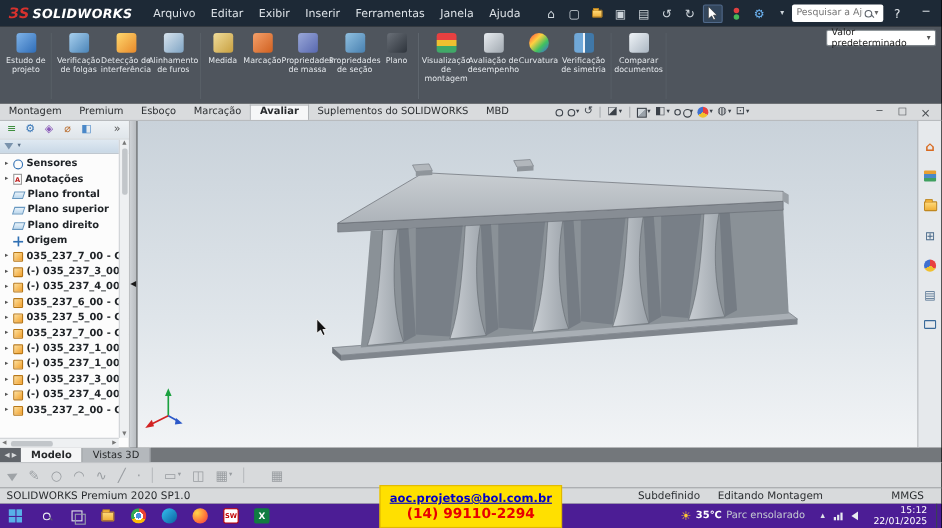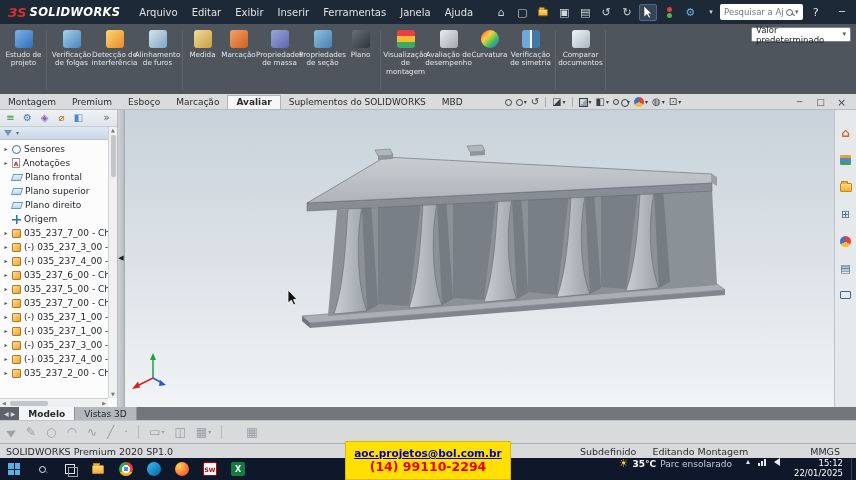--- a/index.html
+++ b/index.html
@@ -94,21 +94,21 @@
 
   
   .main { flex:0 0 297px; display:flex; position:relative; }
   .treepanel { width:118px; background:#fcfcfc; border-right:1px solid #b8bcc0; display:flex; flex-direction:column; position:relative; }
   .ttool { height:17px; background:linear-gradient(#eef2f5,#dfe5ea); display:flex; align-items:center; gap:4px; padding:0 4px; border-bottom:1px solid #c8cdd2; }
   .tt { width:13px; height:13px; font-size:10px; display:inline-flex; align-items:center; justify-content:center; }
   .tfilter { height:13px; background:linear-gradient(#dfe9f2,#c9d8e6); border-bottom:1px solid #c0c8d0; display:flex; align-items:center; gap:4px; padding:0 4px; }
   .funnel { width:0; height:0; border-left:4px solid transparent; border-right:4px solid transparent; border-top:6px solid #7a93ad; }
   .tfilter .g-caret { font-size:6px; color:#5a7088; }
   .tlist { flex:1; overflow:hidden; padding:2px 0 0 0; }
-  .trow { height:14px; display:flex; align-items:center; gap:3px; padding-left:3px; font-size:9px; color:#1e2226; white-space:nowrap; overflow:hidden; }
+  .trow { height:14px; display:flex; align-items:center; gap:3px; padding-left:3px; font-size:9px; color:#1e2226; white-space:nowrap; overflow:hidden;font-weight:bold; }
   .tarrow { width:6px; font-size:6px; color:#555; flex:0 0 auto; }
   .ti { flex:0 0 auto; display:inline-block; }
   .ti.sensors { width:9px; height:9px; border-radius:50%; border:1.5px solid #2f6fb3; }
   .ti.annot { width:8px; height:10px; background:#fff; border:1px solid #999; position:relative; }
   .ti.annot::after { content:"A"; position:absolute; inset:0; display:flex; align-items:center; justify-content:center; font-size:6px; color:#c02020; font-weight:bold; }
   .ti.plane { width:10px; height:7px; background:linear-gradient(#e8f2fa,#bcd8ee); border:1px solid #6898c0; transform:skewX(-18deg); }
   .ti.origin { width:9px; height:9px; background:
       linear-gradient(#2f6fb3,#2f6fb3) 4px 0/1.5px 9px no-repeat,
       linear-gradient(#2f6fb3,#2f6fb3) 0 4px/9px 1.5px no-repeat; }
   .ti.part { width:9px; height:9px; background:linear-gradient(135deg,#ffe09a,#f0a030); border:1px solid #b87818; border-radius:1px; }
@@ -144,21 +144,21 @@
   .sk .g-caret { font-size:6px; margin-left:1px; }
   .skarrow { width:0; height:0; border-top:5px solid transparent; border-bottom:3px solid transparent; border-left:8px solid #666c72; transform:rotate(-35deg); opacity:.5; }
   .sksep { width:1px; height:14px; background:#b8bbbe; }
 
   
   .statusbar { flex:0 0 15px; background:#d8dadc; border-top:1px solid #aeb1b4; display:flex; align-items:center; font-size:9.5px; color:#2a2d30; padding:0 6px; }
   .sbright { margin-left:auto; display:flex; align-items:center; gap:16px; padding-right:10px; }
   .sbunits { margin-left:46px; }
 
   
-  .taskbar { flex:0 0 22px; background:#0f172a; display:flex; align-items:flex-start; }
+  .taskbar { flex:0 0 22px; background:#4c1d95; display:flex; align-items:center; }
   .tbi { width:28px; height:22px; display:flex; align-items:center; justify-content:center; }
   .winlogo { width:12px; height:12px; display:grid; grid-template-columns:1fr 1fr; grid-template-rows:1fr 1fr; gap:1px; }
   .winlogo i { background:#58b0e8; display:block; }
   .tv { width:10px; height:10px; border:1.2px solid #dfe3e8; position:relative; }
   .tv::after { content:""; position:absolute; left:2px; top:2px; right:-4px; bottom:-4px; border:1.2px solid #9aa2ac; }
   .app-circle { width:14px; height:14px; border-radius:50%; }
   .a-chrome { background:
       radial-gradient(circle at 50% 50%, #4a90e2 0 2.5px, #fff 2.5px 4px, rgba(0,0,0,0) 4px),
       conic-gradient(#ea4335 0 120deg,#fbbc05 120deg 240deg,#34a853 240deg 360deg); }
   .a-edge { background:linear-gradient(135deg,#35c1f1,#0a5f9e); }

